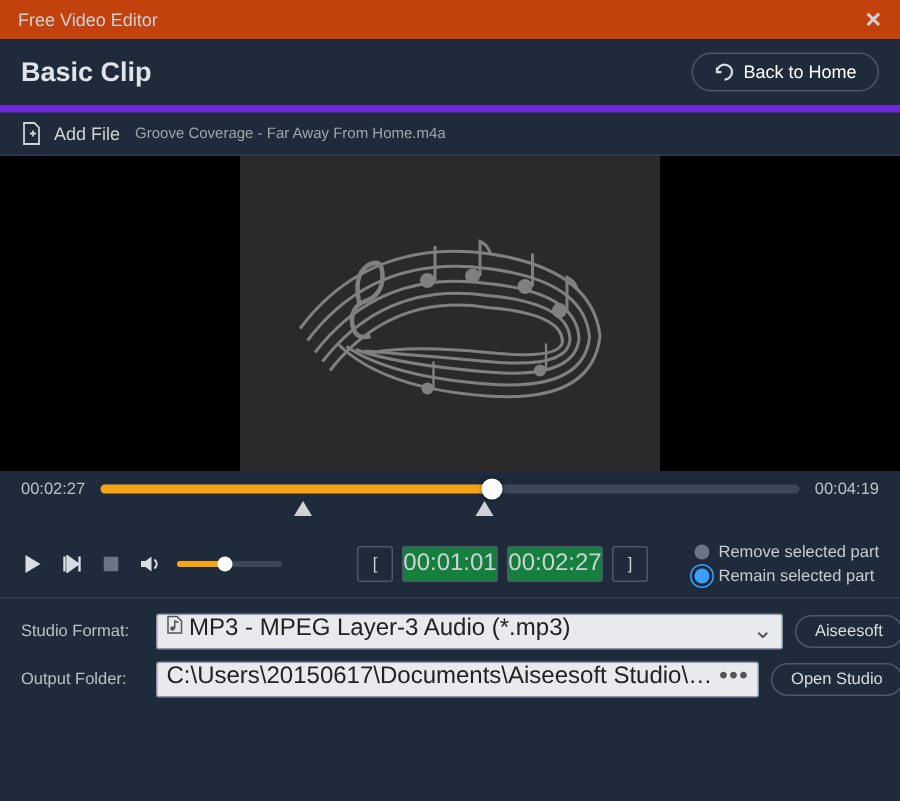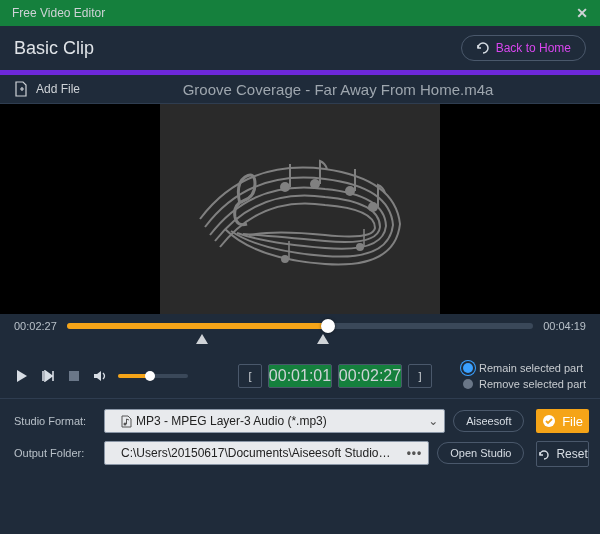--- a/index.html
+++ b/index.html
@@ -1,24 +1,24 @@
 <!DOCTYPE html>
 <html><head>
 <meta charset="utf-8">
 <style>
   html,body{margin:0;padding:0;width:600px;height:534px;background:#1f2b3a;font-family:Arial,Helvetica,sans-serif;color:#c8ccd0;font-size:12px;overflow:hidden}
-  .title-bar{height:26px;background:#15803d;display:flex;align-items:center;justify-content:space-between;padding:0 12px}
+  .title-bar{height:26px;background:#c2410c;display:flex;align-items:center;justify-content:space-between;padding:0 12px}
   .title-bar .title{font-size:12px;color:#cfd3d7}
   .title-bar .close{font-size:14px;color:#cfd3d7;cursor:pointer;font-weight:bold}
   .header{height:44px;display:flex;align-items:center;justify-content:space-between;padding:0 14px}
-  .header h1{font-size:18px;font-weight:normal;color:#e0e4e8;margin:0}
-  .back-home{display:inline-flex;align-items:center;gap:6px;border:1px solid #4a586b;border-radius:14px;padding:5px 14px;color:#d946ef;font-size:12px;cursor:pointer;background:transparent}
+  .header h1{font-size:18px;font-weight:bold;color:#e0e4e8;margin:0}
+  .back-home{display:inline-flex;align-items:center;gap:6px;border:1px solid #4a586b;border-radius:14px;padding:5px 14px;color:#ffffff;font-size:12px;cursor:pointer;background:transparent}
   .add-row{height:28px;display:flex;align-items:center;border-top:5px solid #6d28d9;border-bottom:1px solid #2f3d50;padding:0 14px;gap:10px}
   .add-file{display:inline-flex;align-items:center;gap:8px;color:#cfd3d7;cursor:pointer}
-  .file-name{flex:1;text-align:center;color:#9ea6ae;font-size:15px}
+  .file-name{flex:1;color:#9ea6ae;font-size:10px}
   .preview{height:210px;background:#000;display:flex;align-items:center;justify-content:center}
   .preview-canvas{width:280px;height:210px;background:#2a2a2a;display:flex;align-items:center;justify-content:center}
   .timeline{padding:6px 14px}
   .time-row{display:flex;align-items:center;gap:10px;font-size:11px;color:#b8c0c8}
   .track{position:relative;flex:1;height:6px;background:#3a4859;border-radius:3px}
   .track .fill{position:absolute;height:100%;background:#f5a418;border-radius:3px;left:0;width:56%}
   .track .thumb{position:absolute;width:14px;height:14px;border-radius:50%;background:#fff;top:-4px;left:56%;transform:translateX(-50%);box-shadow:0 0 3px rgba(0,0,0,.5)}
   .handles{position:relative;height:14px;margin-top:2px}
   .handle{position:absolute;width:0;height:0;border-left:6px solid transparent;border-right:6px solid transparent;border-bottom:10px solid #cfd3d7;cursor:pointer}
   .controls-row{display:flex;align-items:center;padding:8px 14px;gap:10px}
@@ -31,21 +31,21 @@
   .bracket-btn{width:22px;height:22px;border:1px solid #4a586b;border-radius:2px;display:inline-flex;align-items:center;justify-content:center;color:#cfd3d7;cursor:pointer;font-size:11px}
   .time-box{width:62px;height:22px;border:1px solid #4a586b;border-radius:2px;background:#15803d;display:inline-flex;align-items:center;justify-content:center;font-size:16px;color:#cfd3d7}
   .right-opts{margin-left:auto;display:flex;flex-direction:column;gap:4px;font-size:11px}
   .radio{display:flex;align-items:center;gap:6px;cursor:pointer}
   .radio .dot{width:10px;height:10px;border-radius:50%;background:#6a7788}
   .radio.sel .dot{background:#3aa0ff;box-shadow:0 0 0 2px #1f2b3a,0 0 0 3px #3aa0ff}
   .footer{border-top:1px solid #2f3d50;padding:10px 14px;display:flex;gap:12px}
   .footer-left{flex:1;display:flex;flex-direction:column;gap:8px}
   .frow{display:flex;align-items:center;gap:8px}
   .flabel{width:82px;color:#b8c0c8;font-size:11px}
-  .select, .path-input{flex:1;height:22px;background:#e8eaed;color:#222;border:1px solid #8a96a6;border-radius:2px;display:flex;align-items:center;padding:0 16px;font-size:12px;position:relative}
+  .select, .path-input{flex:1;height:22px;background:#e8eaed;color:#222;border:1px solid #8a96a6;border-radius:2px;display:flex;align-items:flex-start;padding:0 6px;font-size:16px;position:relative}
   .select .chev{position:absolute;right:6px;color:#555}
   .path-input .dots{position:absolute;right:6px;color:#555;letter-spacing:1px;font-weight:bold}
   .pill-btn{height:22px;padding:0 12px;border:1px solid #4a586b;border-radius:11px;background:transparent;color:#d7dde4;font-size:11px;display:inline-flex;align-items:center;cursor:pointer;white-space:nowrap}
   .footer-right{width:96px;display:flex;flex-direction:column;gap:8px}
   .save-btn{height:24px;background:#f5a418;color:#fff;border-radius:2px;display:flex;align-items:center;justify-content:center;gap:6px;font-size:13px;cursor:pointer}
   .reset-btn{height:24px;border:1px solid #4a586b;border-radius:2px;display:flex;align-items:center;justify-content:center;gap:6px;font-size:12px;color:#d7dde4;cursor:pointer}
   svg{display:block}
 </style>
 </head>
 <body>
@@ -149,27 +149,27 @@
       <div class="vt"></div>
     </div>
   </div>
   <div class="mid-ctrls">
     <div class="bracket-btn">[</div>
     <div class="time-box">00:01:01</div>
     <div class="time-box">00:02:27</div>
     <div class="bracket-btn">]</div>
   </div>
   <div class="right-opts">
+    <div class="radio">
+      <span class="dot"></span>
+      <span>Remove selected part</span>
+    </div>
     <div class="radio sel">
       <span class="dot"></span>
       <span>Remain selected part</span>
-    </div>
-    <div class="radio">
-      <span class="dot"></span>
-      <span>Remove selected part</span>
     </div>
   </div>
 </div>
 
 <div class="footer">
   <div class="footer-left">
     <div class="frow">
       <span class="flabel">Studio Format:</span>
       <div class="select">
         <span style="margin-right:4px">

